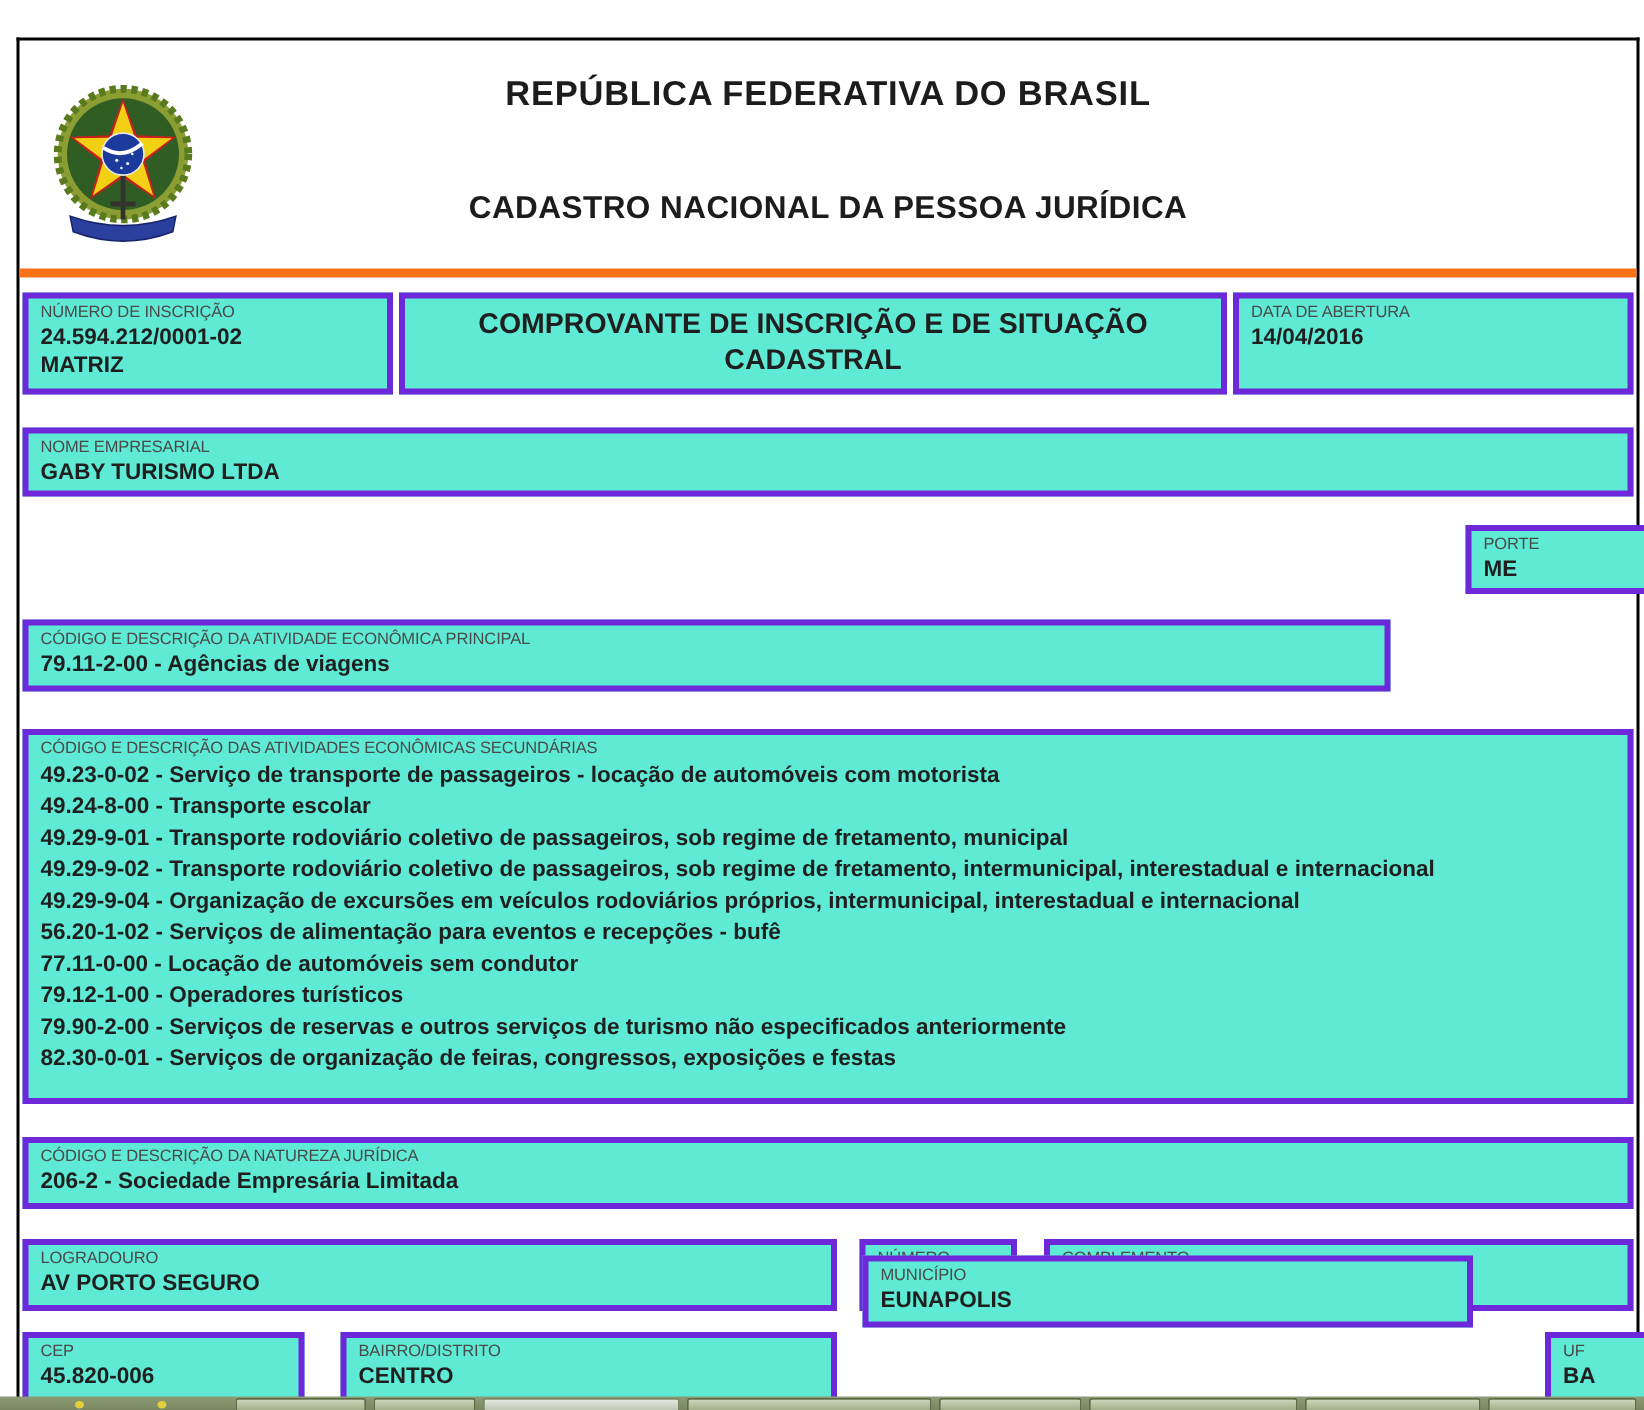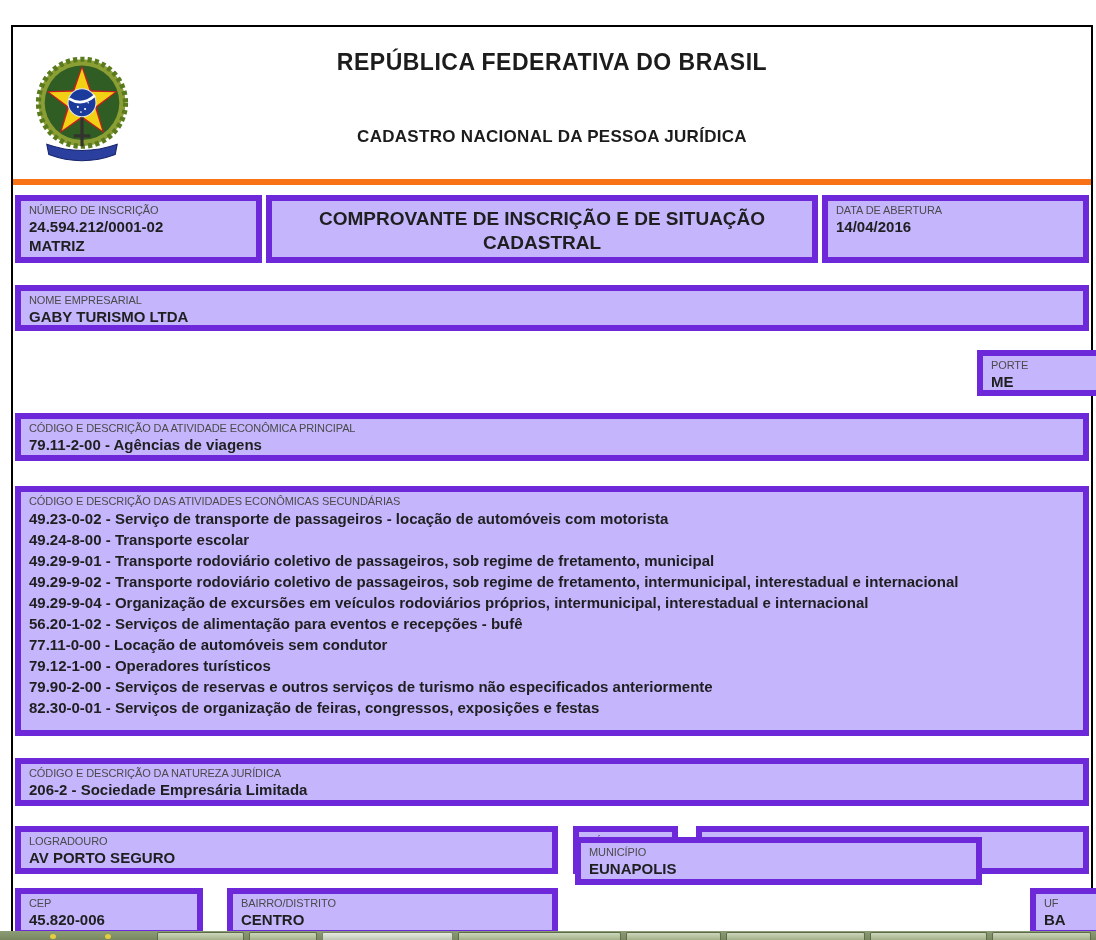--- a/index.html
+++ b/index.html
@@ -8,40 +8,40 @@
 
   .page { position:absolute; left:11px; top:25px; width:1082px; height:915px;
           border:2px solid #000; border-bottom:none; background:#fff; }
 
   
   .header { position:relative; width:100%; height:158px; border-bottom:6px solid #f97316; }
   .emblem { position:absolute; left:22px; top:26px; width:94px; height:114px; }
   .title-1 { position:absolute; top:22px; left:0; width:100%; text-align:center;
              font-size:23px; font-weight:bold; color:#1c1c1c; letter-spacing:.5px; }
   .title-2 { position:absolute; top:100px; left:0; width:100%; text-align:center;
-             font-size:17px; font-weight:bold; color:#1c1c1c; letter-spacing:.3px; }
+             font-size:21px; font-weight:bold; color:#1c1c1c; letter-spacing:.3px; }
 
   
-  .fbox { position:absolute; border:6px solid #6d28d9; background:#c4b5fd; padding:2px 8px 11px 8px; overflow:hidden; }
+  .fbox { position:absolute; border:4px solid #6d28d9; background:#5eead4; padding:2px 8px 11px 8px; overflow:hidden; }
   .flabel { font-size:11px; color:#4a4a4a; letter-spacing:-0.1px; line-height:14px; white-space:nowrap; }
   .fvalue { font-size:15px; font-weight:bold; color:#1f1f1f; line-height:19px; white-space:nowrap; }
 
   .comprovante { display:flex; align-items:flex-start; justify-content:center; text-align:center;
                  font-size:19px; font-weight:bold; color:#1f1f1f; line-height:24px; padding-top:6px; }
 
   .activities .act-line { font-size:15px; font-weight:bold; color:#1f1f1f; line-height:21px; }
 
   
   .b-inscricao   { left:2px;   top:168px; width:247px;  height:68px; }
   .b-comprovante { left:253px; top:168px; width:552px;  height:68px; }
   .b-data        { left:809px; top:168px; width:267px;  height:68px; }
   .b-nome        { left:2px;   top:258px; width:1074px; height:46px; }
   .b-titulo      { left:2px;   top:323px; width:948px;  height:46px; }
   .b-porte       { left:964px; top:323px; width:132px;  height:46px; }
-  .b-principal   { left:2px;   top:386px; width:1074px; height:48px; }
+  .b-principal   { left:2px;   top:386px; width:912px; height:48px; }
   .b-secundarias { left:2px;   top:459px; width:1074px; height:250px; }
   .b-natureza    { left:2px;   top:731px; width:1074px; height:48px; }
   .b-logradouro  { left:2px;   top:799px; width:543px;  height:48px; }
   .b-numero      { left:560px; top:799px; width:105px;  height:48px; }
   .b-complemento { left:683px; top:799px; width:393px;  height:48px; }
   .b-cep         { left:2px;   top:861px; width:188px;  height:48px; }
   .b-bairro      { left:214px; top:861px; width:331px;  height:48px; }
   .b-municipio   { left:562px; top:810px; width:407px;  height:48px; }
   .b-uf          { left:989px; top:861px; width:87px;   height:48px;margin-left:28px; }
 

